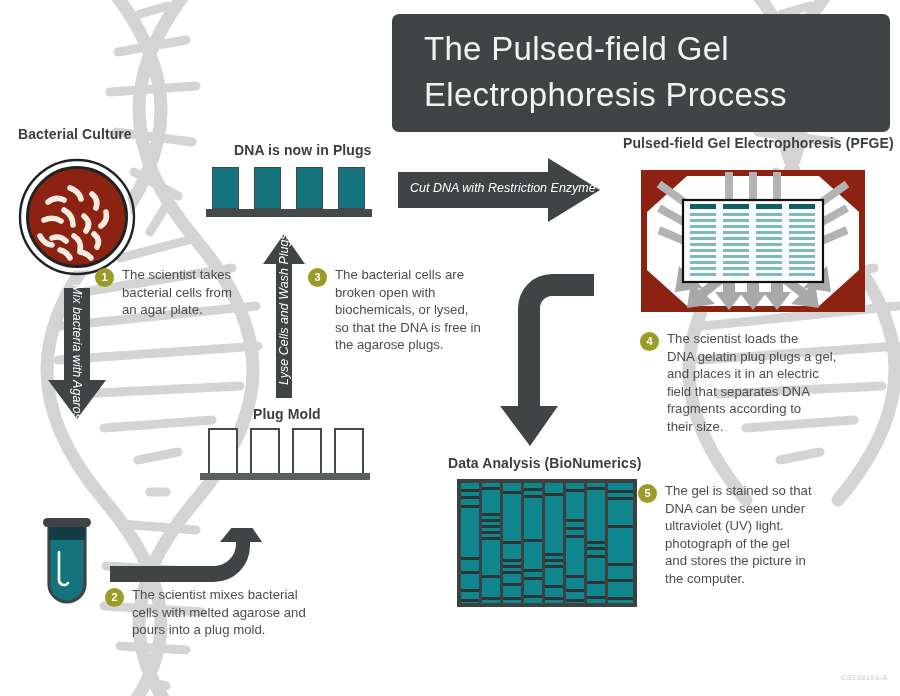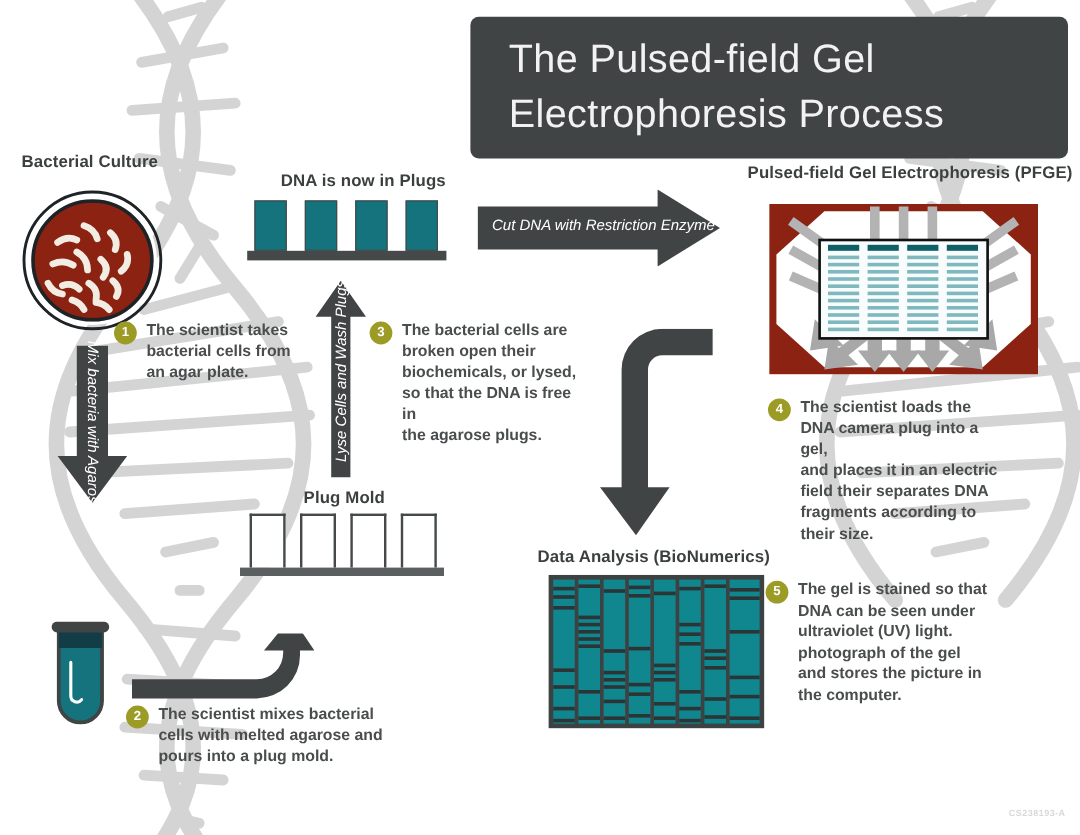--- a/index.html
+++ b/index.html
@@ -41,21 +41,21 @@
     position:absolute;left:0;top:2px;
     width:19px;height:19px;border-radius:50%;
     background:#9a9c1e;background:#9c9b25;
     color:#ffffff;font-size:11px;font-weight:bold;
     line-height:19px;text-align:center;
   }
   .step .body{
     margin-left:27px;font-size:13.2px;line-height:17.6px;
     color:#4a4d4e;
   }
-  .step .body p{margin:0;font-weight:bold;}
+  .step .body p{margin:0;}
 
   
   #dish-wrap{left:18px;top:158px;width:118px;height:118px;z-index:6;}
   #dish-wrap svg{display:block;}
 
   
   #plugs{left:206px;top:163px;width:166px;height:54px;z-index:6;}
   #plugs .plug{
     position:absolute;bottom:8px;width:27px;height:42px;
     background:#14737c;border:1.6px solid #45494a;box-sizing:border-box;
@@ -254,21 +254,21 @@
     <div class="plug" style="left:48px;"></div>
     <div class="plug" style="left:90px;"></div>
     <div class="plug" style="left:132px;"></div>
     <div class="base"></div>
   </div>
 
   <div class="abs step" style="left:308px;top:266px;width:180px;">
     <span class="badge">3</span>
     <div class="body">
       <p>The bacterial cells are</p>
-      <p>broken open their</p>
+      <p>broken open with</p>
       <p>biochemicals, or lysed,</p>
       <p>so that the DNA is free in</p>
       <p>the agarose plugs.</p>
     </div>
   </div>
 
   <div class="abs" id="arr-cut">
     <svg width="202" height="64" viewBox="0 0 202 64">
       <path d="M0 14 L150 14 L150 0 L202 32 L150 64 L150 50 L0 50 Z" fill="#414445"></path>
     </svg>
@@ -354,23 +354,23 @@
           <rect x="148" y="97" width="26" height="3"></rect>
         <rect x="148" y="103" width="26" height="3"></rect>
       </g>
     </svg>
   </div>
 
   <div class="abs step" style="left:640px;top:330px;width:200px;">
     <span class="badge">4</span>
     <div class="body">
       <p>The scientist loads the</p>
-      <p>DNA camera plug into a gel,</p>
+      <p>DNA gelatin plug plugs a gel,</p>
       <p>and places it in an electric</p>
-      <p>field their separates DNA</p>
+      <p>field that separates DNA</p>
       <p>fragments according to</p>
       <p>their size.</p>
     </div>
   </div>
 
   <div class="abs" id="arr-elbow-down">
     <svg width="112" height="172" viewBox="0 0 112 172">
       <path d="M112 0 L112 22 L70 22 a12 12 0 0 0 -12 12 L58 132 L76 132 L48 172 L18 132 L36 132
                L36 34 a34 34 0 0 1 34 -34 Z" fill="#414445"></path>
     </svg>

